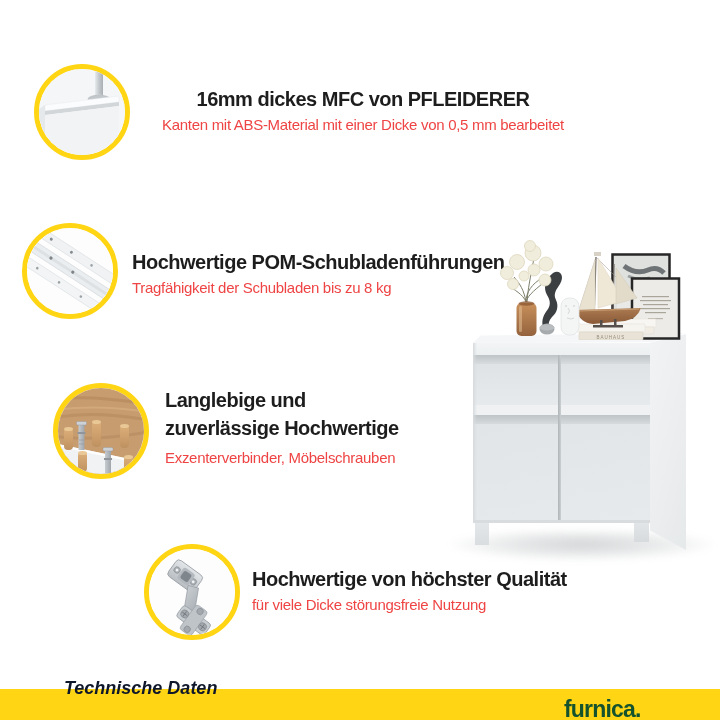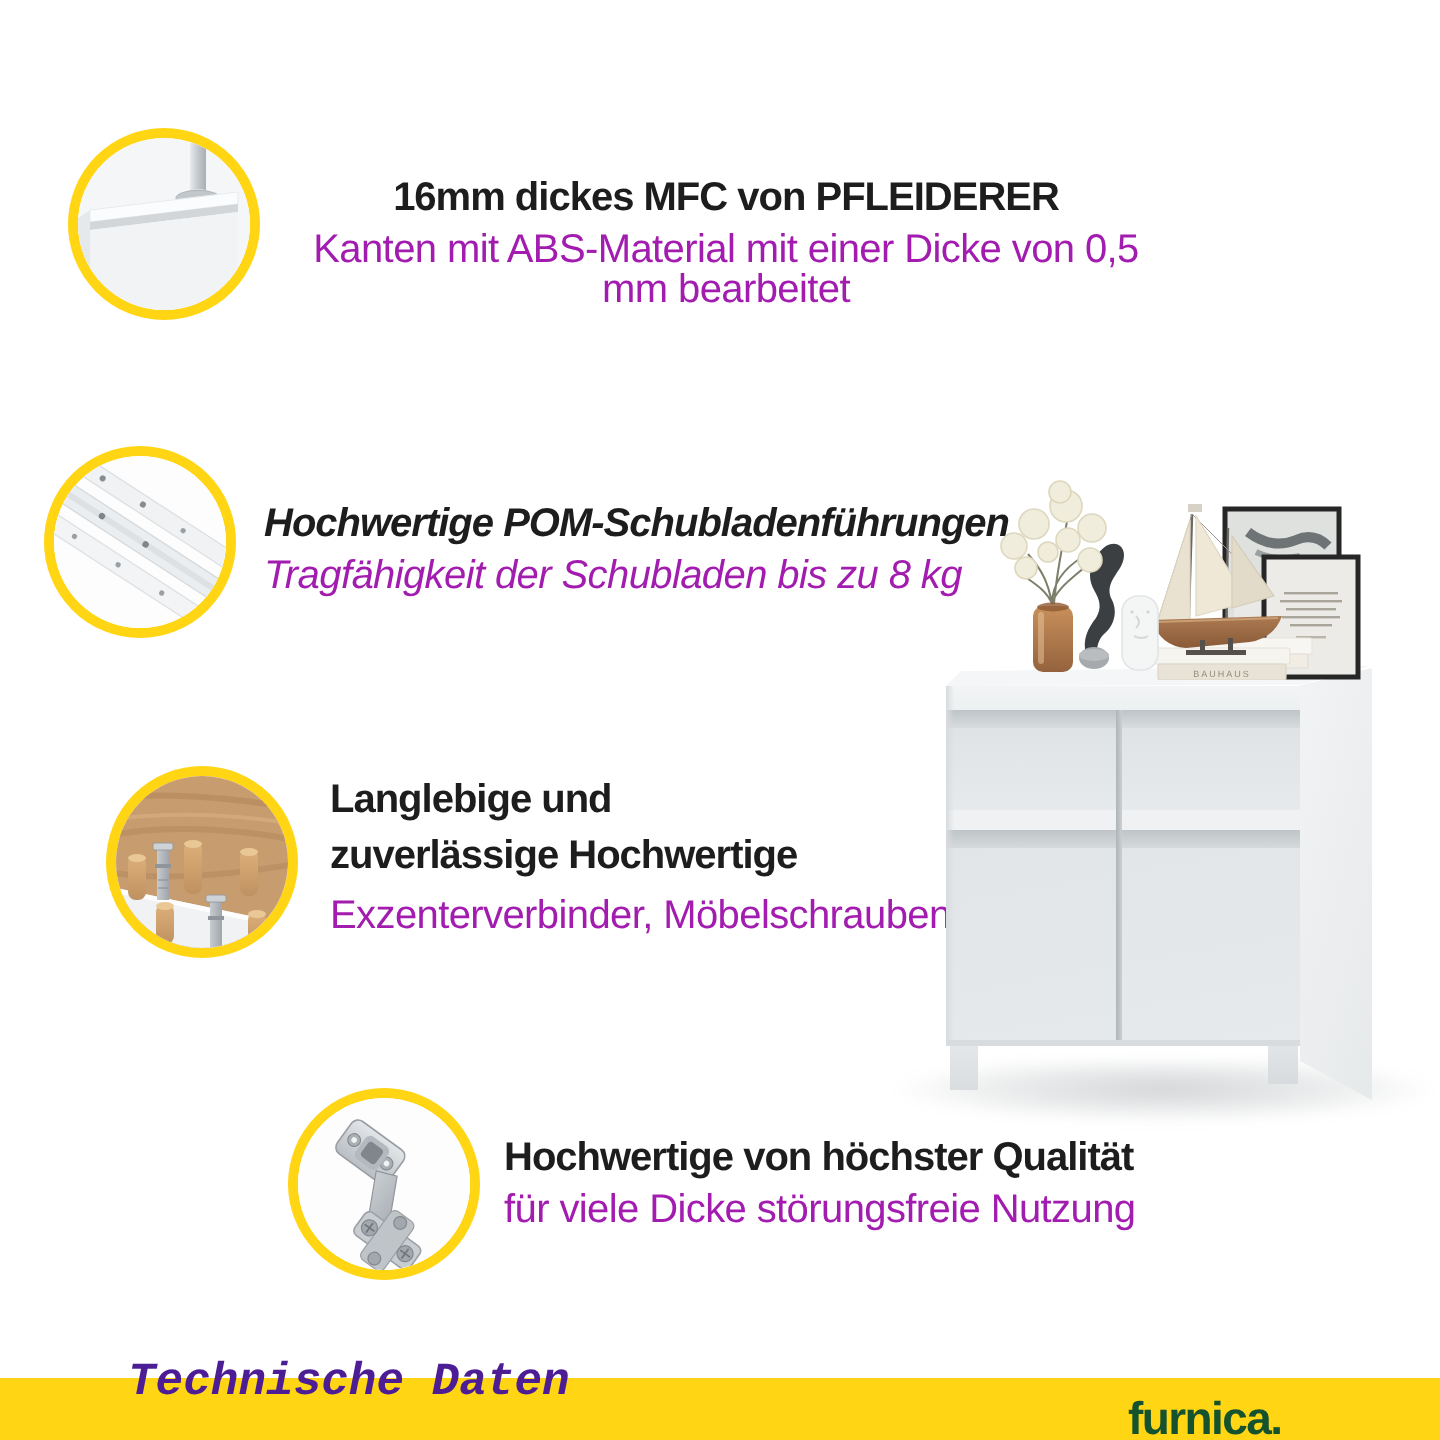--- a/index.html
+++ b/index.html
@@ -6,23 +6,23 @@
   #canvas{position:relative;width:720px;height:720px;overflow:hidden;background:#ffffff;
           font-family:"Liberation Sans",sans-serif;}
 
   
   .ring{position:absolute;width:86px;height:86px;border:5px solid #FFD514;border-radius:50%;
         overflow:hidden;background:#fff;box-sizing:content-box;}
   .ring svg{display:block;width:86px;height:86px;}
   .copy{position:absolute;}
   .title{font-size:20px;font-weight:bold;color:#1d1d1d;letter-spacing:-0.5px;
          line-height:28px;white-space:pre-line;}
-  .sub{font-size:20px;color:#a21caf;letter-spacing:-0.3px;line-height:20px;margin-top:2px;}
+  .sub{font-size:15px;color:#ef4444;letter-spacing:-0.3px;line-height:20px;margin-top:2px;}
   .f1-ring{left:34px;top:64px;} .f1-copy{left:148px;top:85px;width:430px;text-align:center;}
-  .f2-ring{left:22px;top:223px;} .f2-copy{left:132px;top:248px;width:460px;font-style:italic;}
+  .f2-ring{left:22px;top:223px;} .f2-copy{left:132px;top:248px;width:460px;}
   .f3-ring{left:53px;top:383px;} .f3-copy{left:165px;top:386px;width:420px;}
   .f3-copy .sub{margin-top:6px;}
   .f4-ring{left:144px;top:544px;} .f4-copy{left:252px;top:565px;width:420px;}
 
   
   .abs{position:absolute;}
   .d-shadow{left:448px;top:531px;width:268px;height:30px;filter:blur(3px);
     background:radial-gradient(ellipse at 50% 45%, rgba(100,108,112,.28) 0%, rgba(100,108,112,.12) 45%, rgba(100,108,112,0) 72%);}
   .d-top{left:473px;top:332px;width:212px;height:12px;background:#F4F6F7;
     clip-path:polygon(0% 92%, 83.5% 86%, 100% 8%, 3.5% 30%);}
@@ -38,21 +38,21 @@
   .door-row{left:0;top:81px;width:177px;height:99px;background:linear-gradient(170deg,#E2E5E7,#E7EAEC);}
   .v-divider{left:85px;top:12px;width:3px;height:168px;background:linear-gradient(90deg,#AEB4B7,#CBD0D2);}
   .edge-left{left:0;top:0;width:4px;height:180px;background:linear-gradient(90deg,#D7DBDD,rgba(231,234,236,0));}
   .edge-bottom{left:0;bottom:0;width:177px;height:3px;background:#D8DCDE;}
   .d-foot-l{left:475px;top:523px;width:14px;height:22px;background:linear-gradient(180deg,#E4E7E9,#D9DDDF);}
   .d-foot-r{left:634px;top:523px;width:15px;height:19px;background:linear-gradient(180deg,#E2E5E7,#D7DBDD);}
   .decor{left:490px;top:240px;width:200px;height:100px;}
 
   
   .bar{left:0;top:689px;width:720px;height:31px;background:#FFD514;}
-  .tech{left:64px;top:678px;font-style:italic;font-weight:bold;font-size:23px;color:#4c1d95;font-family:Liberation Mono, monospace;}
+  .tech{left:64px;top:678px;font-style:italic;font-weight:bold;font-size:18px;color:#0f172a;}
   .brand{left:564px;top:696px;font-weight:bold;font-size:23px;letter-spacing:-0.8px;color:#14532d;}
 </style>
 </head>
 <body>
 
 <div id="canvas">
 
   <div>
     <div class="ring f1-ring">
       <svg viewBox="0 0 86 86">

